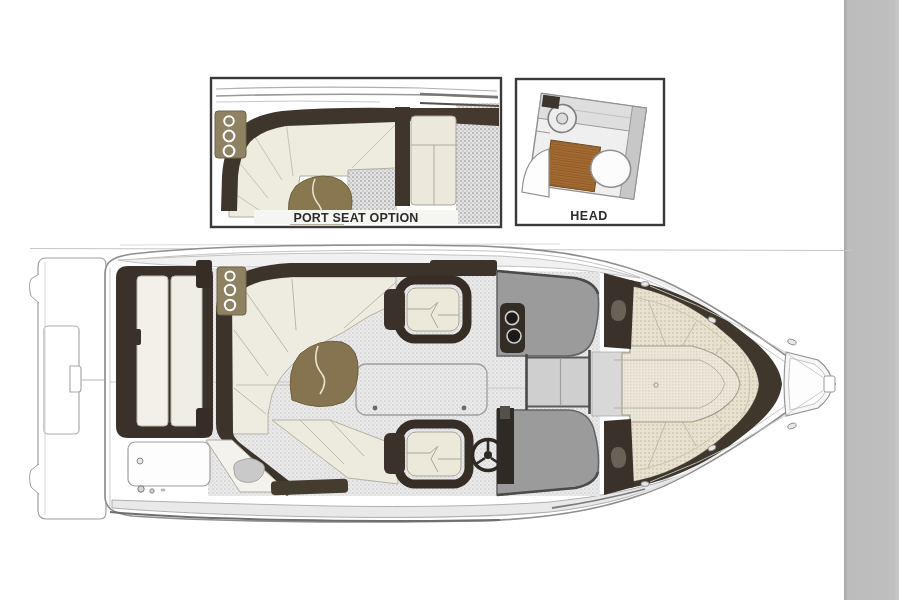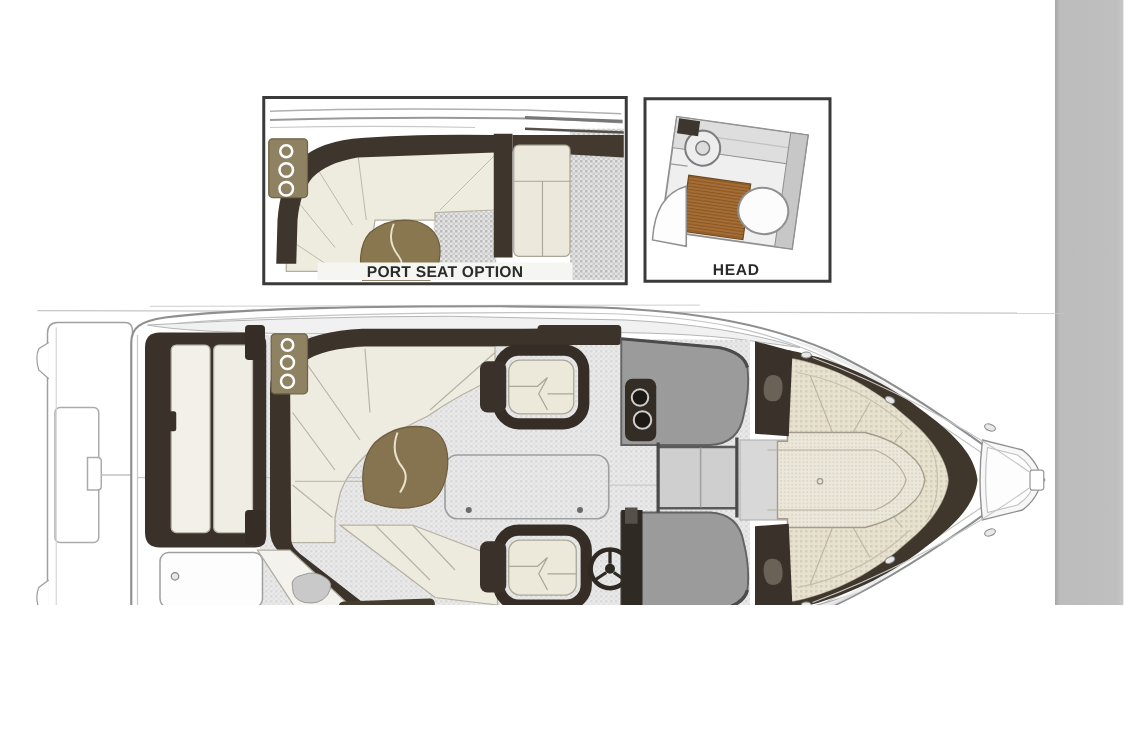--- a/index.html
+++ b/index.html
@@ -1,16 +1,16 @@
 <!DOCTYPE html>
 <html><head>
 <meta charset="utf-8">
 <style>
 html,body{margin:0;padding:0;background:#fff;}
-#page{position:relative;width:899px;height:484px;background:#ffffff;overflow:hidden;font-family:"Liberation Sans",sans-serif;text-align:right;}
+#page{position:relative;width:899px;height:600px;background:#ffffff;overflow:hidden;font-family:"Liberation Sans",sans-serif;text-align:right;}
 </style>
 </head>
 <body>
 <div id="page">
 <svg width="899" height="600" viewBox="0 0 899 600">
 <defs>
 <pattern id="weave" width="4" height="4" patternUnits="userSpaceOnUse">
  <rect width="4" height="4" fill="#eaeaea"></rect>
  <rect width="2" height="2" fill="#dadada"></rect>
  <rect x="2" y="2" width="2" height="2" fill="#e2e2e2"></rect>

